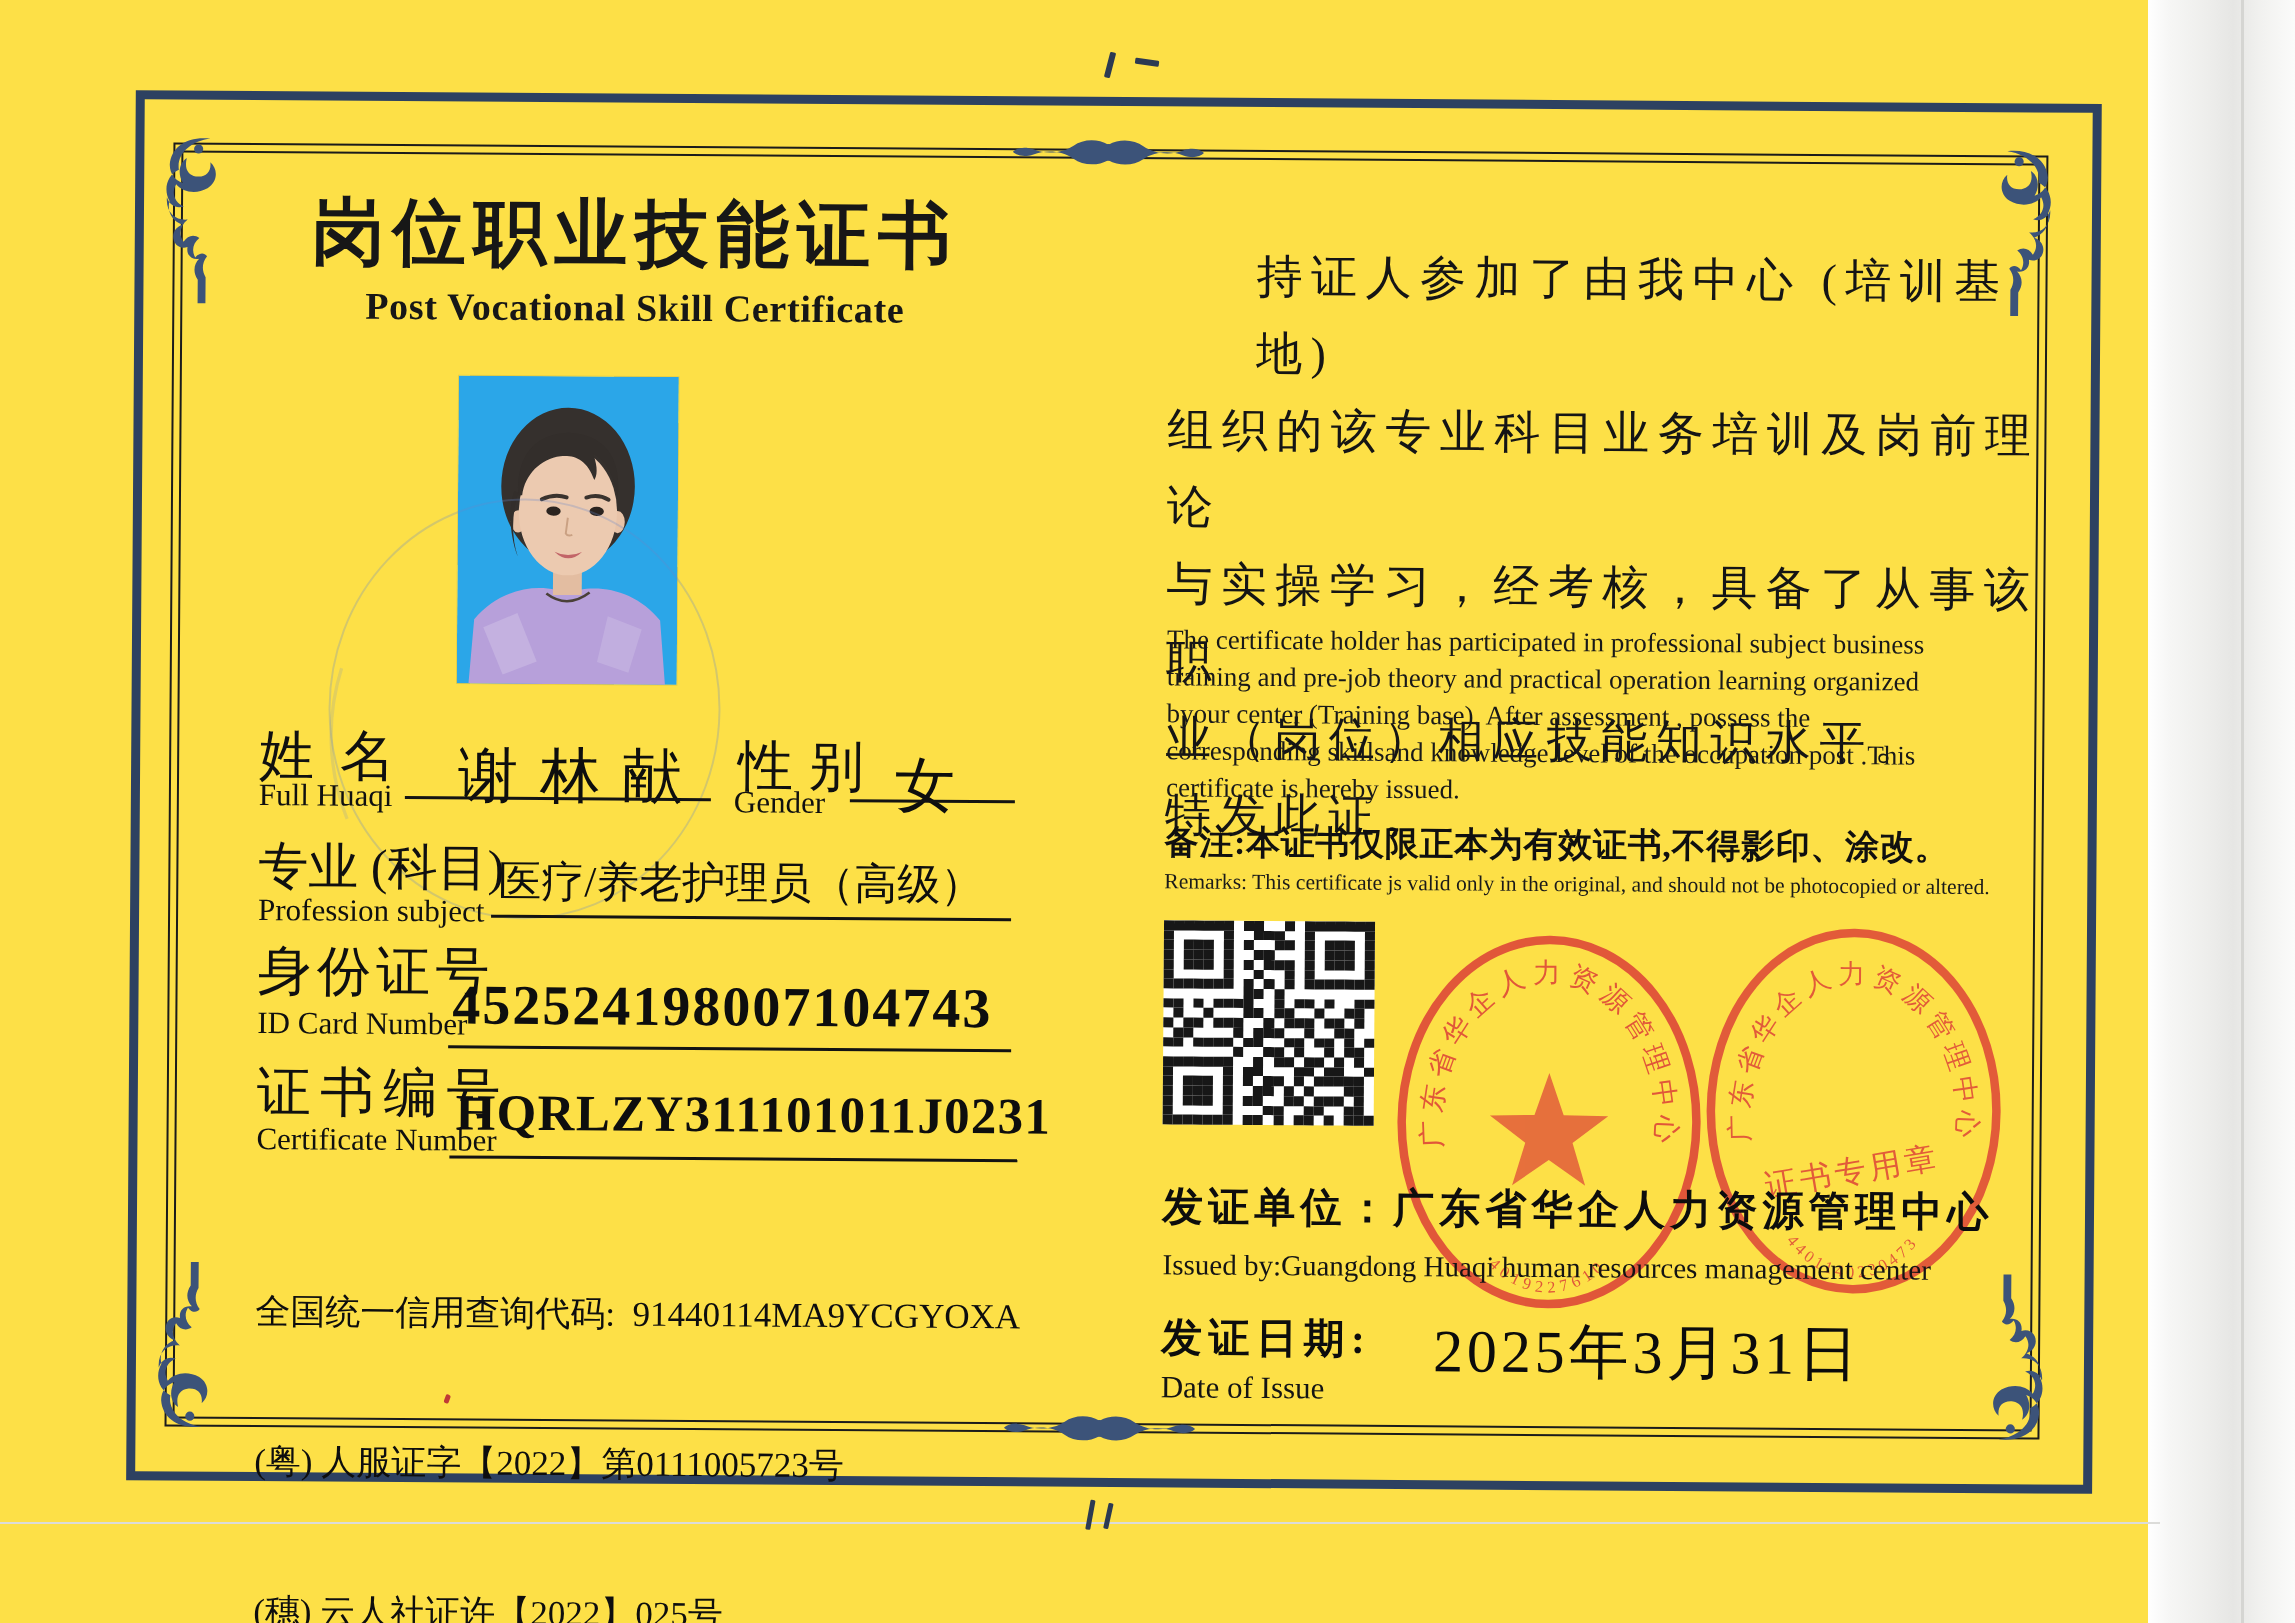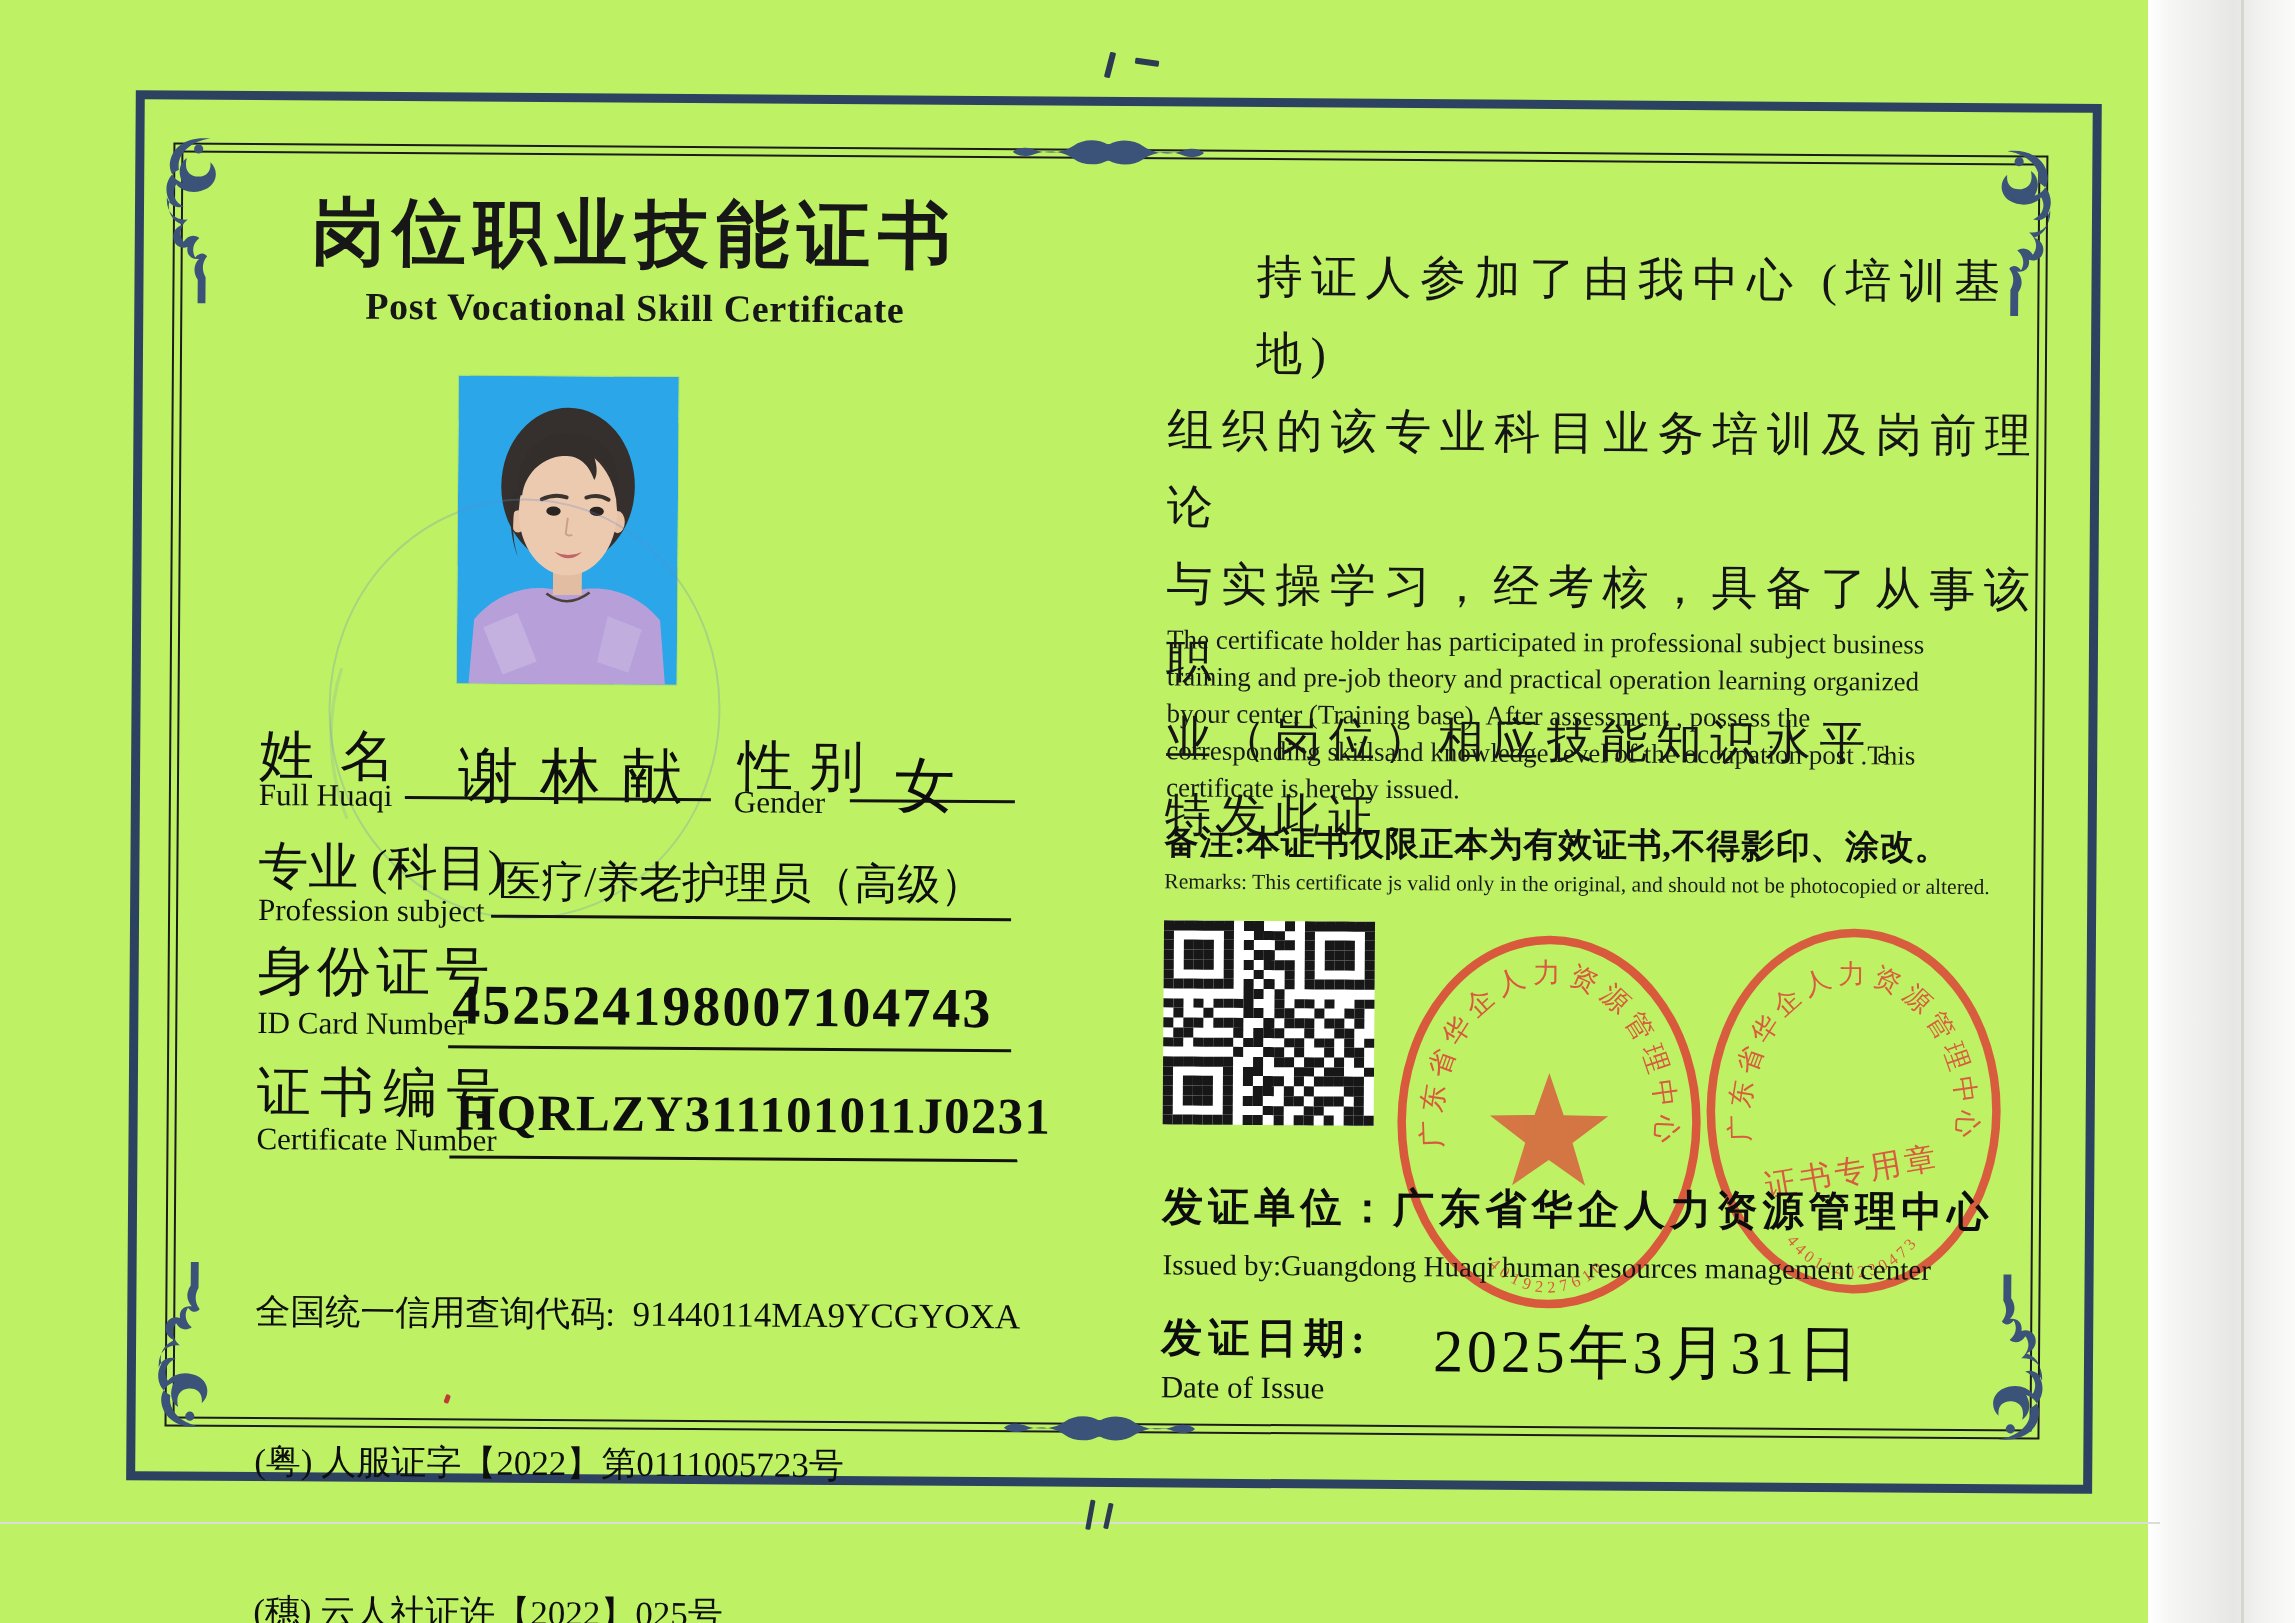--- a/index.html
+++ b/index.html
@@ -1,17 +1,17 @@
 <!DOCTYPE html>
 <html style="--outer-frame: #2d4161; --inner-line: #1b1b1b; --ornament: #3c5379; --seal-red: #dd4438; --photo-bg: #2ba6e8;font-size:10.5px"><head>
 <meta charset="utf-8">
 <style>
   html,body{margin:0;padding:0;background:#ffffff;}
   .page{position:relative;width:2295px;height:1623px;overflow:hidden;
-        background:#bef264;font-family:"Liberation Serif","DejaVu Serif",serif;color:#141414;}
+        background:#fde047;font-family:"Liberation Serif","DejaVu Serif",serif;color:#141414;}
   .cert{position:absolute;inset:0;transform:rotate(0.4deg);transform-origin:1113px 785px;}
   
   .scan-right{position:absolute;left:2148px;top:0;width:147px;height:1623px;
      background:linear-gradient(90deg,#ffffff 0%,#f6f6f5 15%,#ededeb 42%,#e6e6e4 58%,#f1f1ef 76%,#fbfbfa 100%);}
   .scan-line-v{position:absolute;left:2241px;top:0;width:3.3px;height:1623px;background:#d5d5d2;}
   .scan-line-bottom{position:absolute;left:0;top:1522px;width:2160px;height:2px;background:#dcdcd9;}
   .red-speck{position:absolute;left:449px;top:1399px;width:4.6px;height:9.2px;background:#c03a36;transform:rotate(20deg);border-radius:2px;}
   
   .outer-frame{position:absolute;left:131px;top:97px;width:1948px;height:1372px;
      border:9.8px solid var(--outer-frame,#2d4161);}

